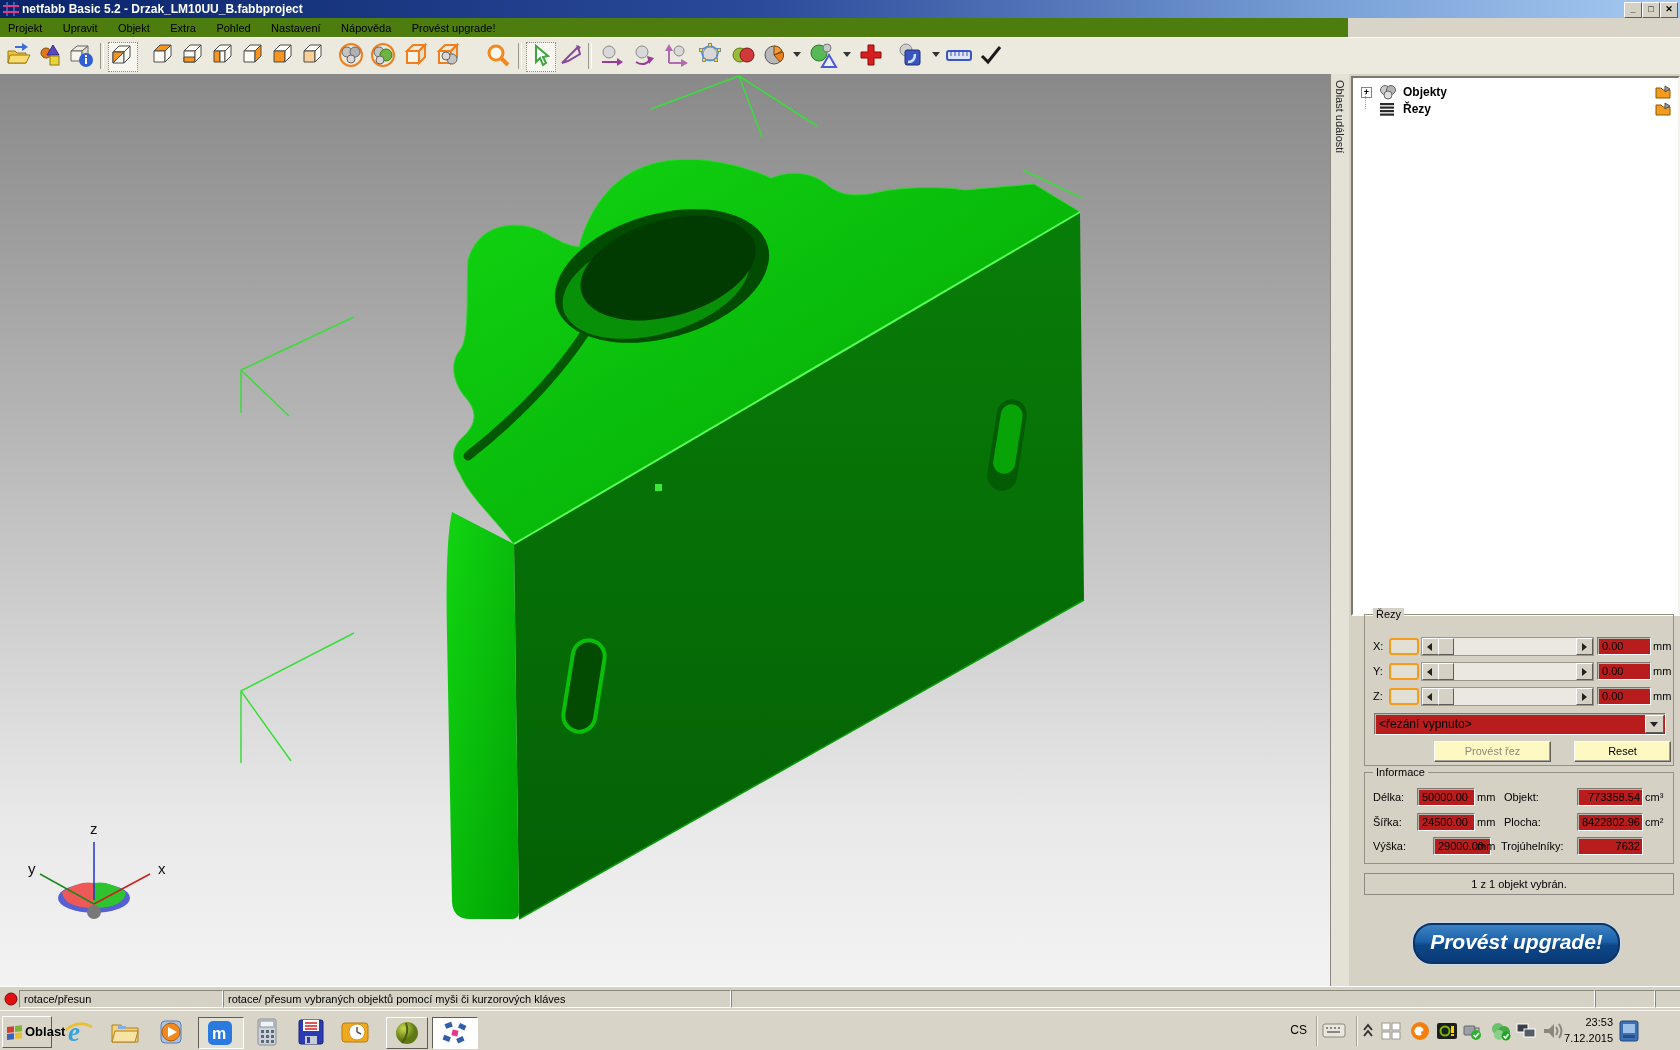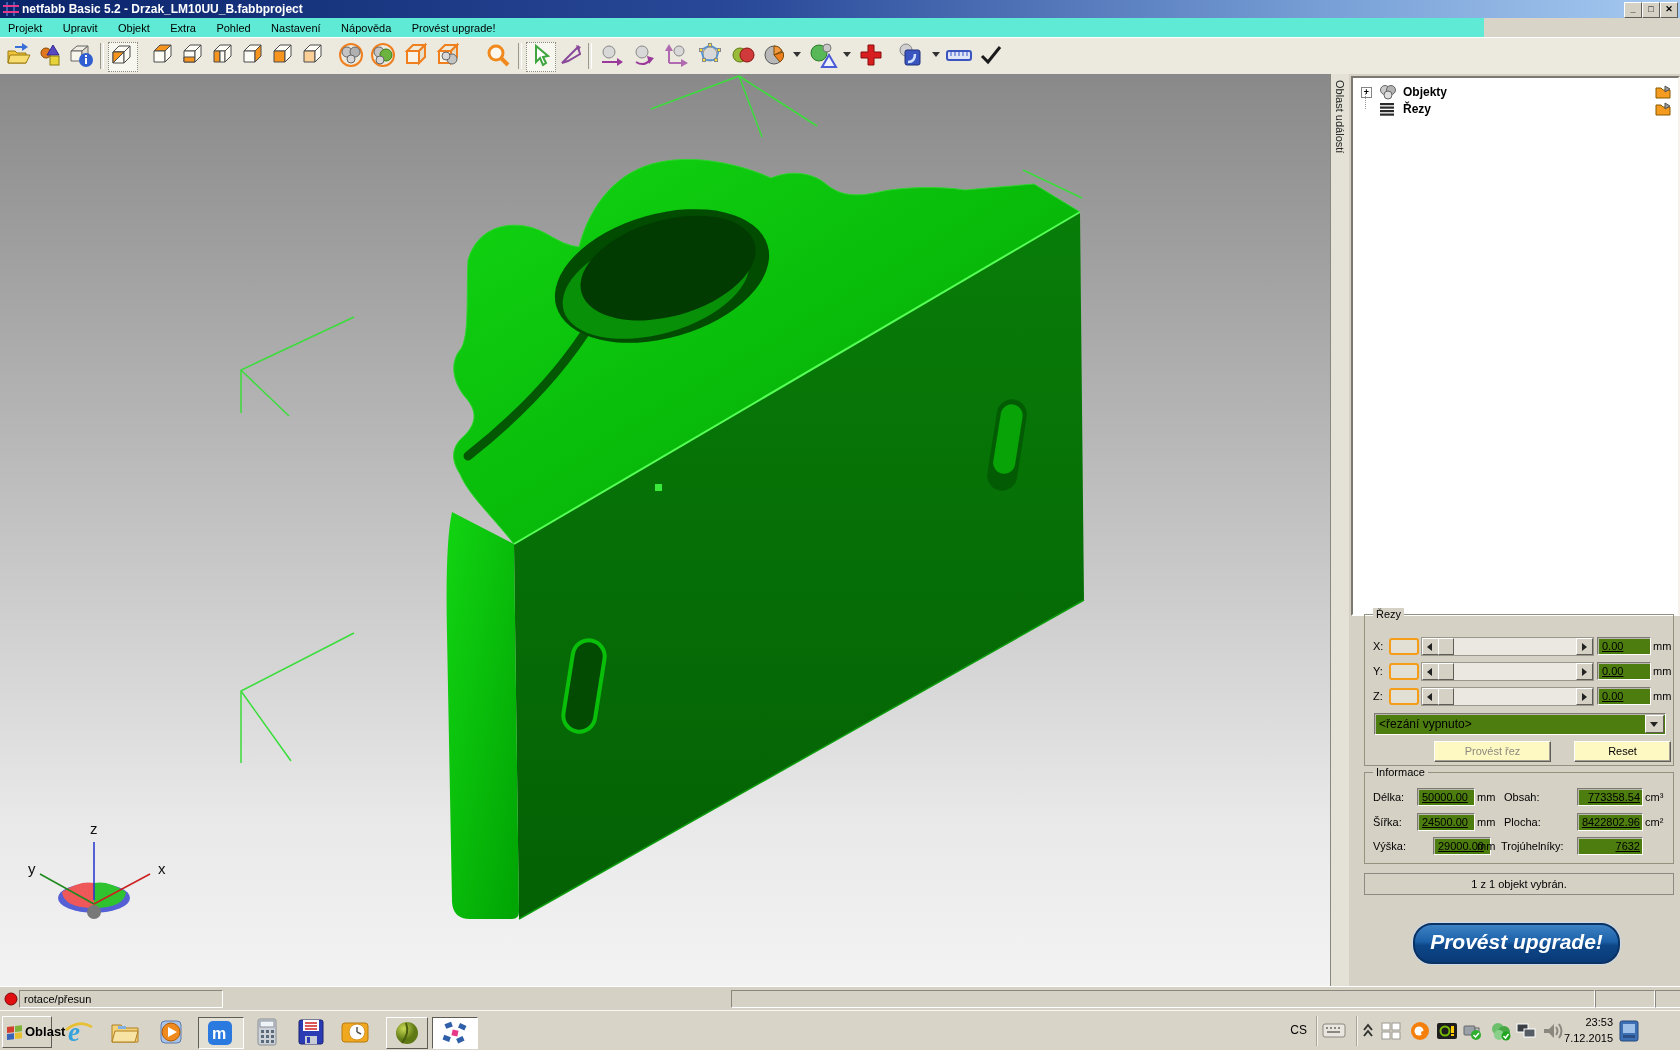--- a/index.html
+++ b/index.html
@@ -6,21 +6,21 @@
     font-family:"Liberation Sans",sans-serif;background:#d8d4c8;}
   .abs{position:absolute;}
   
   #titlebar{left:0;top:0;width:1680px;height:18px;
     background:linear-gradient(90deg,#0a246a 0%,#2a4a9a 45%,#7ba2d8 80%,#a6caf0 100%);
     color:#fff;font-size:12px;font-weight:bold;line-height:18px;}
   #titlebar .ttl{position:absolute;left:22px;top:0;}
   .winbtn{position:absolute;top:2px;width:16px;height:14px;background:#d5d1c5;
     border:1px solid;border-color:#fff #5f5f58 #5f5f58 #fff;color:#000;
     font-size:9px;font-weight:bold;text-align:center;line-height:12px;}
-  #menubar{left:0;top:18px;width:1484px;height:19px;background:#5eead4;border-bottom:1px solid #c9c6ba;}
+  #menubar{left:0;top:18px;width:1348px;height:19px;background:#4d7c0f;border-bottom:1px solid #c9c6ba;}
   #menubar span{display:inline-block;padding:3px 8px 0 8px;font-size:11px;color:#000;}
   #toolbar{left:0;top:37px;width:1680px;height:37px;background:#eceade;
     border-top:1px solid #fff;border-bottom:1px solid #9a978c;}
   .tbtn{position:absolute;top:4px;width:28px;height:28px;}
   .tbtn.active{background:#f7f6ef;border:1px dotted #8a8a80;}
   .tsep{position:absolute;top:5px;width:2px;height:26px;border-left:1px solid #9a978c;border-right:1px solid #fff;}
   .dd{position:absolute;top:14px;width:0;height:0;border-left:4px solid transparent;
     border-right:4px solid transparent;border-top:5px solid #333;}
   
   #viewport{left:0;top:74px;width:1330px;height:912px;
@@ -28,22 +28,22 @@
     border-right:1px solid #8a887e;}
   
   #strip{left:1331px;top:74px;width:18px;height:912px;background:#e4e1d6;border-right:1px solid #b5b2a6;}
   #strip .vtxt{writing-mode:vertical-rl;font-size:11px;color:#222;margin:6px 0 0 3px;}
   #rpanel{left:1349px;top:74px;width:331px;height:912px;background:#d5d1c5;}
   #treepanel{position:absolute;left:2px;top:2px;width:325px;height:536px;background:#fff;
     border-top:2px solid #7a786f;border-left:2px solid #7a786f;border-bottom:2px solid #fff;border-right:2px solid #f4f2ea;}
   .trow{position:absolute;left:0;width:100%;height:17px;font-size:12px;font-weight:bold;color:#000;}
   .group{position:absolute;left:15px;width:308px;border:1px solid #94917f;}
   .group .glabel{position:absolute;left:8px;top:-7px;background:#d5d1c5;padding:0 3px;font-size:11px;color:#000;}
-  .sunken{background:#4d7c0f;border-top:1px solid #7b7972;border-left:1px solid #7b7972;
-    border-bottom:1px solid #fff;border-right:1px solid #fff;box-shadow:inset 1px 1px 0 #b9b7ae;text-decoration:underline;}
+  .sunken{background:#b91c1c;border-top:1px solid #7b7972;border-left:1px solid #7b7972;
+    border-bottom:1px solid #fff;border-right:1px solid #fff;box-shadow:inset 1px 1px 0 #b9b7ae;}
   .raisedbtn{background:#fef9c3;border-top:1px solid #fff;border-left:1px solid #fff;
     border-bottom:1px solid #5f5d55;border-right:1px solid #5f5d55;box-shadow:inset -1px -1px 0 #a3a096;
     font-size:11px;text-align:center;color:#000;}
   .axlbl{position:absolute;font-size:11px;color:#000;}
   .orangebox{position:absolute;width:26px;height:13px;background:#e2dfd4;border:2px solid #f59d18;border-radius:3px;}
   .sbar{position:absolute;height:17px;background:#eae8e0;border:1px solid #9a978c;}
   .sarrow{position:absolute;top:0;width:15px;height:15px;background:#d5d1c5;
     border-top:1px solid #fff;border-left:1px solid #fff;border-bottom:1px solid #5f5d55;border-right:1px solid #5f5d55;}
   .tri-l{position:absolute;left:4px;top:4px;width:0;height:0;border-top:4px solid transparent;
     border-bottom:4px solid transparent;border-right:5px solid #222;}
@@ -480,21 +480,21 @@
     <div class="raisedbtn" style="position:absolute;left:69px;top:126px;width:115px;height:19px;line-height:19px;color:#8c8a80">Provést řez</div>
     <div class="raisedbtn" style="position:absolute;left:209px;top:126px;width:95px;height:19px;line-height:19px">Reset</div>
   </div>
 
   <div class="group" style="top:698px;height:90px">
     <span class="glabel">Informace</span>
 
     <span class="axlbl" style="left:8px;top:18px">Délka:</span>
     <div class="valfield sunken" style="left:52px;top:15px;width:52px">50000.00</div>
     <span class="unit" style="left:112px;top:18px">mm</span>
-    <span class="axlbl" style="left:139px;top:18px">Obsah:</span>
+    <span class="axlbl" style="left:139px;top:18px">Objekt:</span>
     <div class="valfield sunken" style="left:212px;top:15px;width:62px;text-align:right;padding-left:0;padding-right:2px">773358.54</div>
     <span class="unit" style="left:280px;top:18px">cm³</span>
 
     <span class="axlbl" style="left:8px;top:43px">Šířka:</span>
     <div class="valfield sunken" style="left:52px;top:40px;width:52px">24500.00</div>
     <span class="unit" style="left:112px;top:43px">mm</span>
     <span class="axlbl" style="left:139px;top:43px">Plocha:</span>
     <div class="valfield sunken" style="left:212px;top:40px;width:62px;text-align:right;padding-left:0;padding-right:2px">8422802.96</div>
     <span class="unit" style="left:280px;top:43px">cm²</span>
 
@@ -508,20 +508,21 @@
   <div style="position:absolute;left:15px;top:799px;width:308px;height:20px;border:1px solid #8b8b83;font-size:11px;text-align:center;line-height:20px;color:#000">1 z 1 objekt vybrán.</div>
 
   <div id="upgradebtn">Provést upgrade!</div>
 </div>
 
 <div class="abs" id="statusbar">
   <svg class="abs" style="left:4px;top:5px" width="14" height="14">
       <circle cx="7" cy="7" r="6" fill="#e01010" stroke="#7a0808"></circle>
     </svg>
   <div class="sfield" style="left:19px;width:198px">rotace/přesun</div>
+  <div class="sfield" style="left:223px;width:502px">rotace/ přesum vybraných objektů pomocí myši či kurzorových kláves</div>
   <div class="sfield" style="left:731px;width:858px"></div>
   <div class="sfield" style="left:1595px;width:54px"></div>
   <div class="sfield" style="left:1655px;width:20px"></div>
 </div>
 
 <div class="abs" id="taskbar">
   <div id="startbtn">
     <svg class="abs" style="left:3px;top:6px" width="18" height="18" viewBox="0 0 18 18">
       <g transform="skewY(-6)">
           <rect x="1" y="4" width="7" height="6" fill="#d23f2f"></rect>

